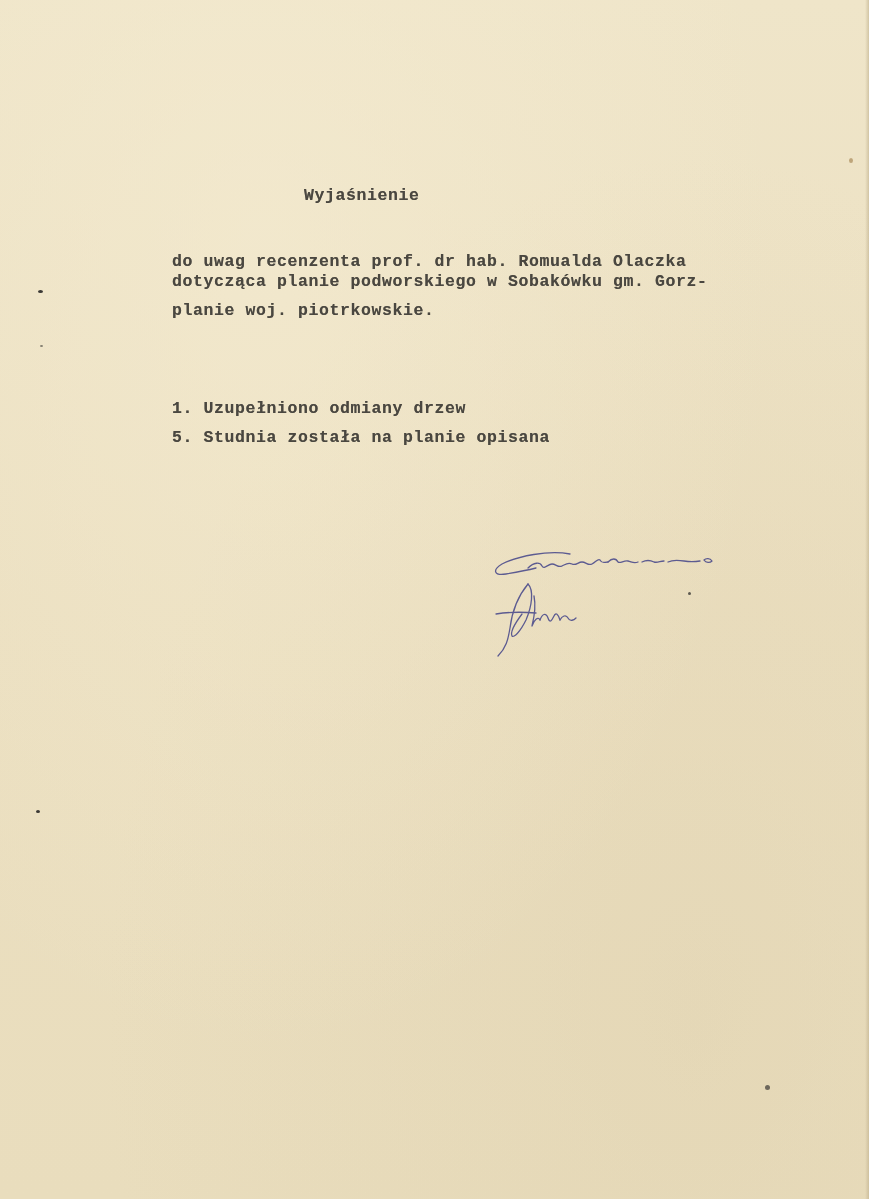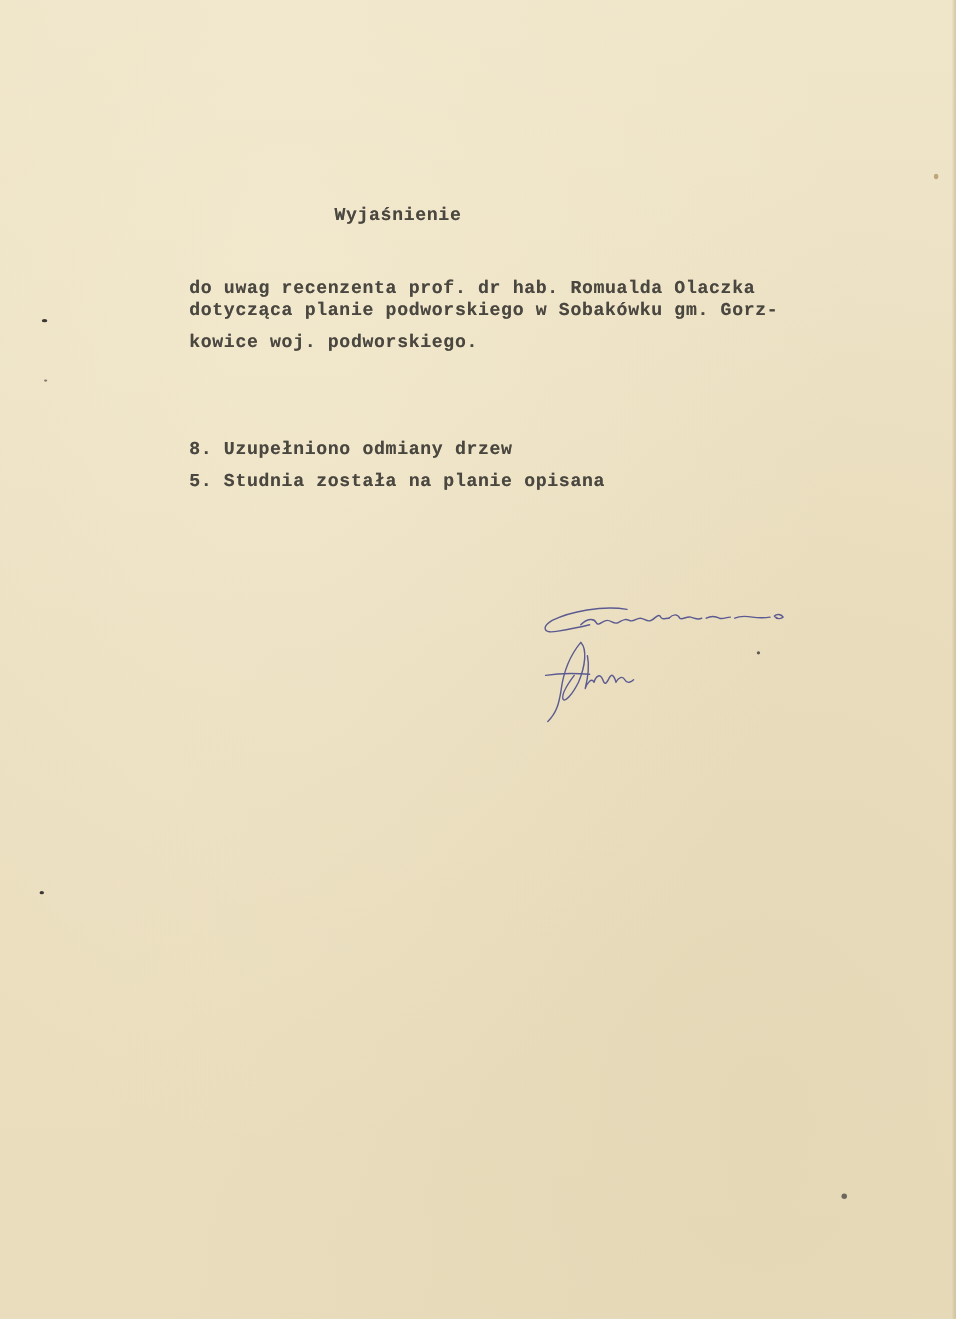--- a/index.html
+++ b/index.html
@@ -68,23 +68,23 @@
 </head>
 <body>
 
 <div class="paper"></div>
 <div class="paper-edge-right"></div>
 
 <div class="typed title">Wyjaśnienie</div>
 
 <div class="typed intro-line intro-1">do uwag recenzenta prof. dr hab. Romualda Olaczka</div>
 <div class="typed intro-line intro-2">dotycząca planie podworskiego w Sobakówku gm. Gorz-</div>
-<div class="typed intro-line intro-3">kowice woj. podworskiego.</div>
+<div class="typed intro-line intro-3">planie woj. piotrkowskie.</div>
 
-<div class="typed item item-1">8. Uzupełniono odmiany drzew</div>
+<div class="typed item item-1">1. Uzupełniono odmiany drzew</div>
 <div class="typed item item-2">5. Studnia została na planie opisana</div>
 
 <div class="signature">
   <svg width="240" height="125" viewBox="0 0 240 125" xmlns="http://www.w3.org/2000/svg">
     <g fill="none" stroke="#4d4d8c" stroke-width="1.3" stroke-linecap="round" stroke-linejoin="round" opacity="0.9">
 
       <path d="M 82 14 C 60 10, 30 16, 14 24 C 4 30, 6 36, 18 34 C 30 32, 40 30, 48 28"></path>
       <path d="M 40 28 C 46 22, 52 22, 54 26 C 56 30, 60 24, 64 24 C 68 24, 70 28, 74 26 C 78 24, 80 22, 84 24 C 88 26, 90 22, 94 22 C 98 22, 100 26, 104 24 C 108 22, 110 18, 112 20 C 114 24, 116 22, 120 22"></path>
       <path d="M 120 22 C 124 18, 128 18, 130 22 C 132 24, 136 20, 140 21 C 144 22, 146 24, 150 22"></path>
       <path d="M 154 22 C 158 20, 162 20, 166 22 C 170 23, 172 21, 176 21"></path>

